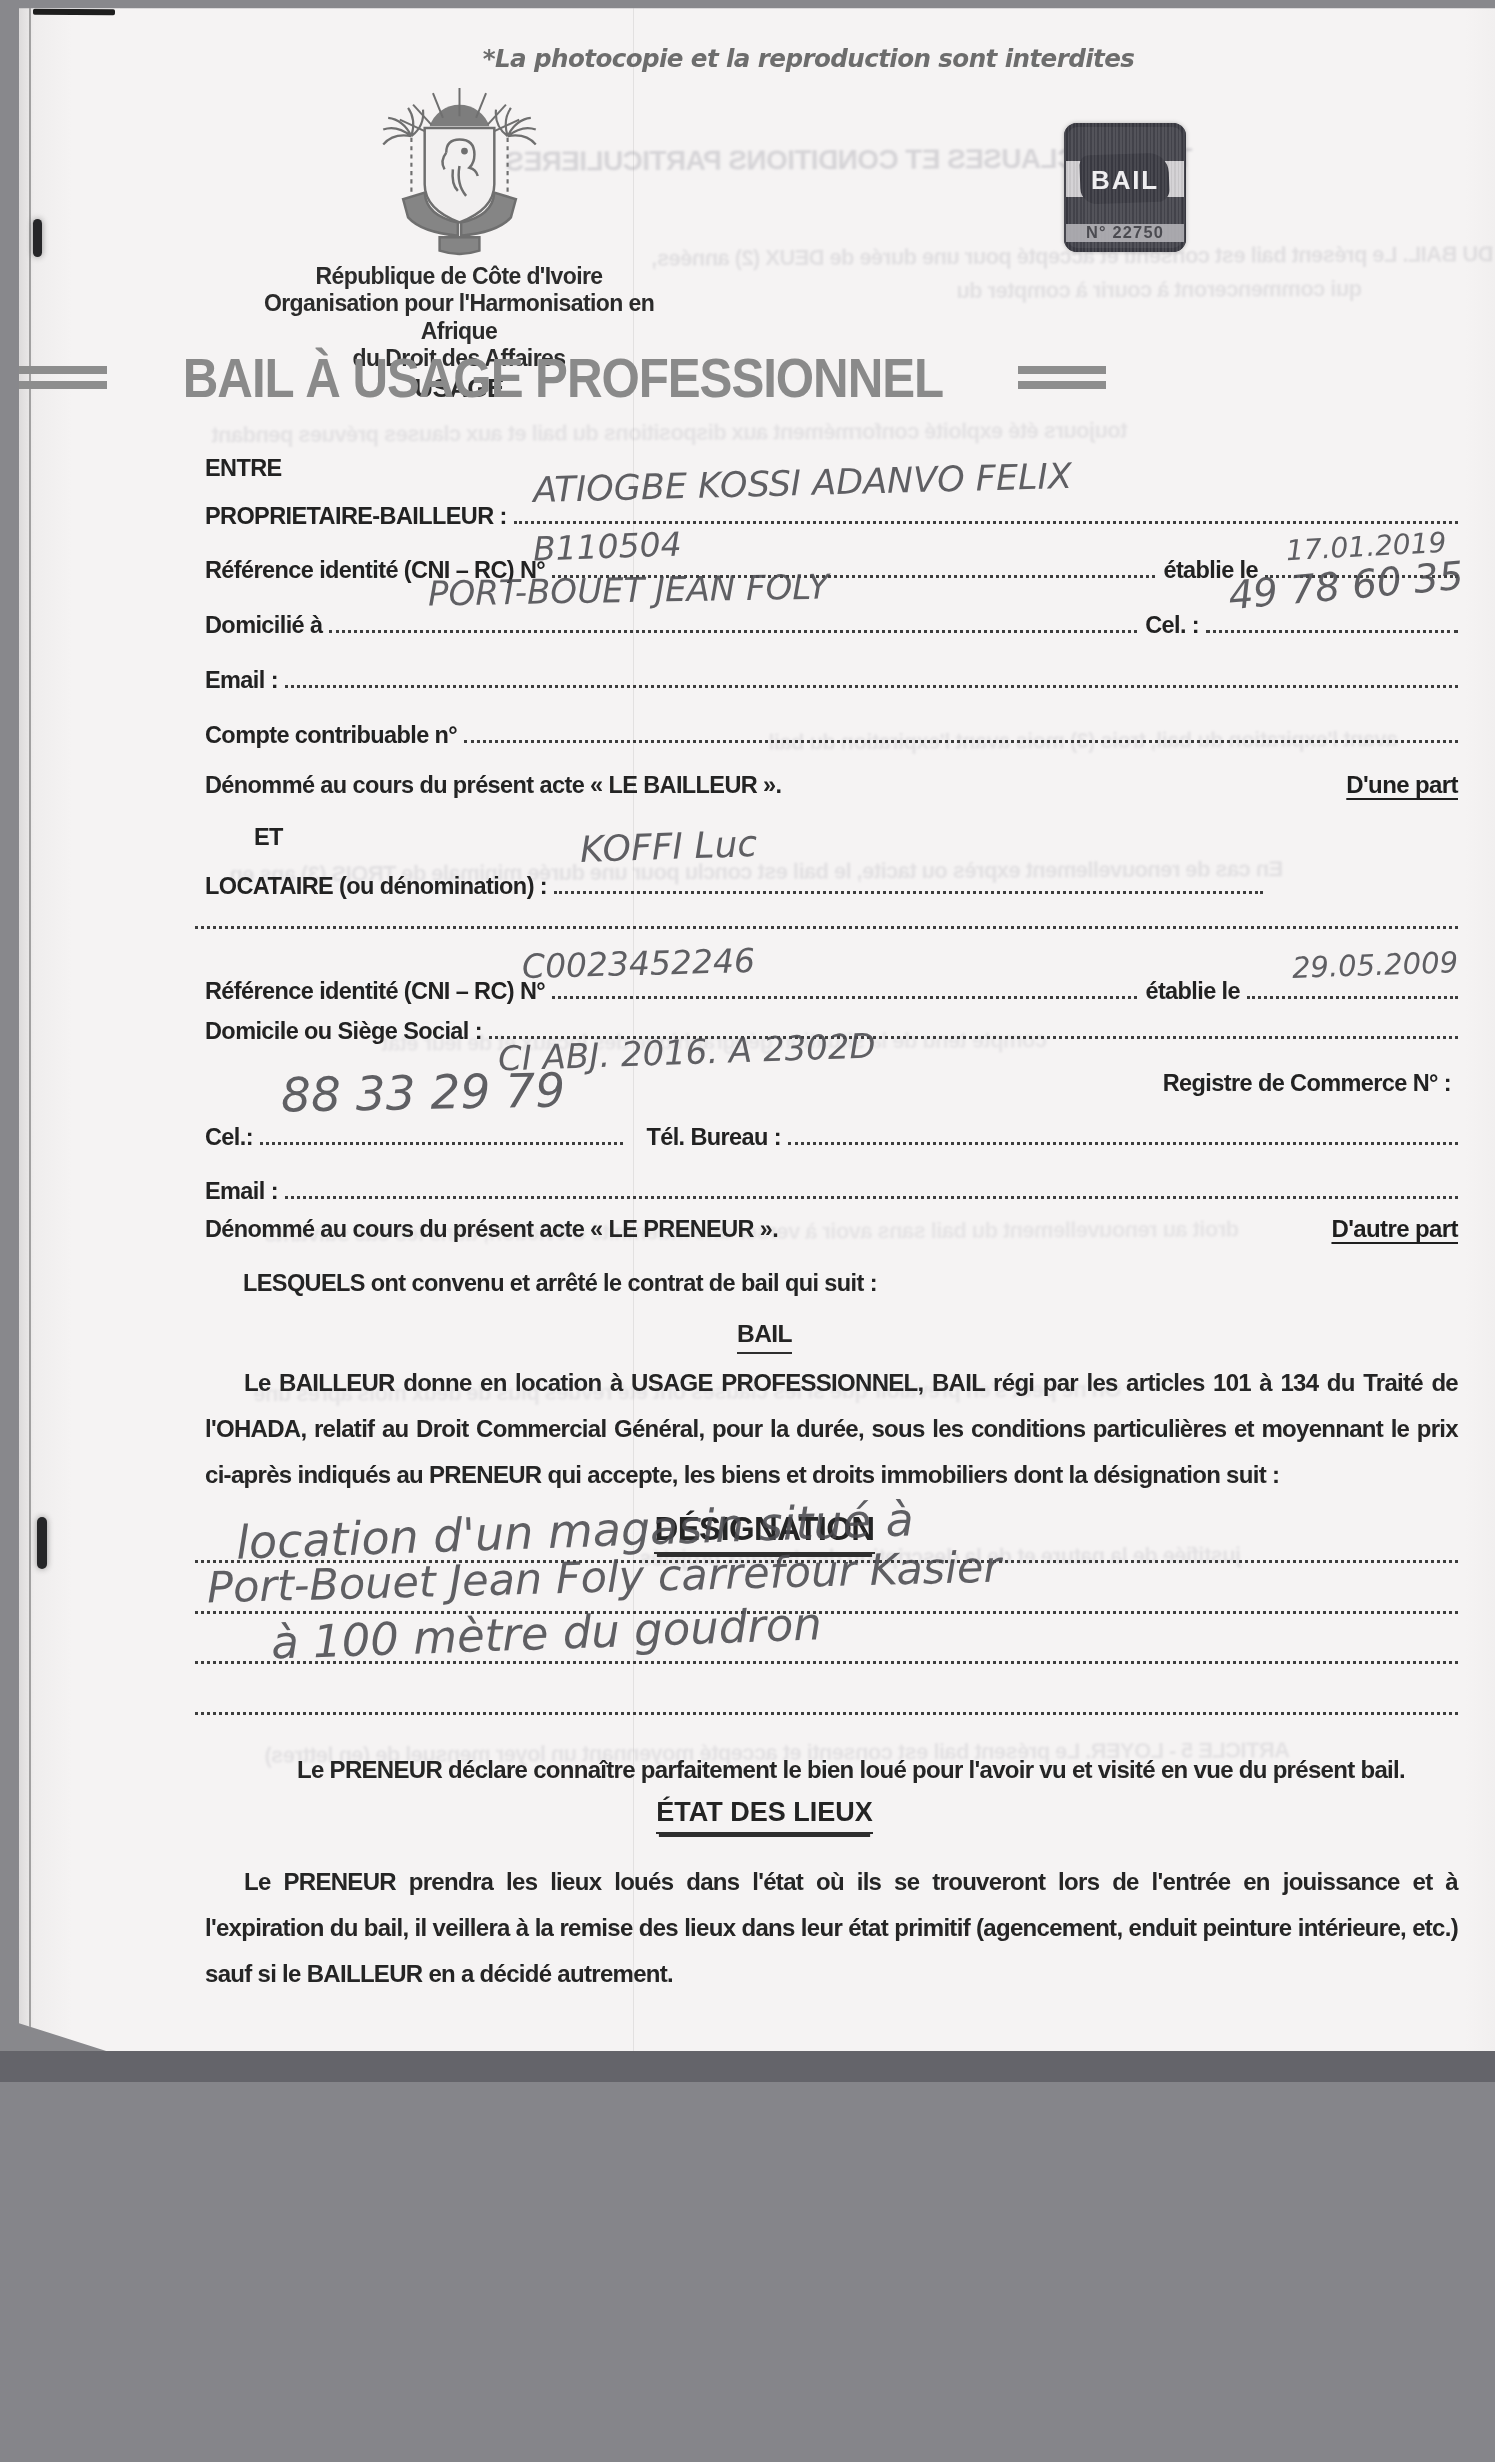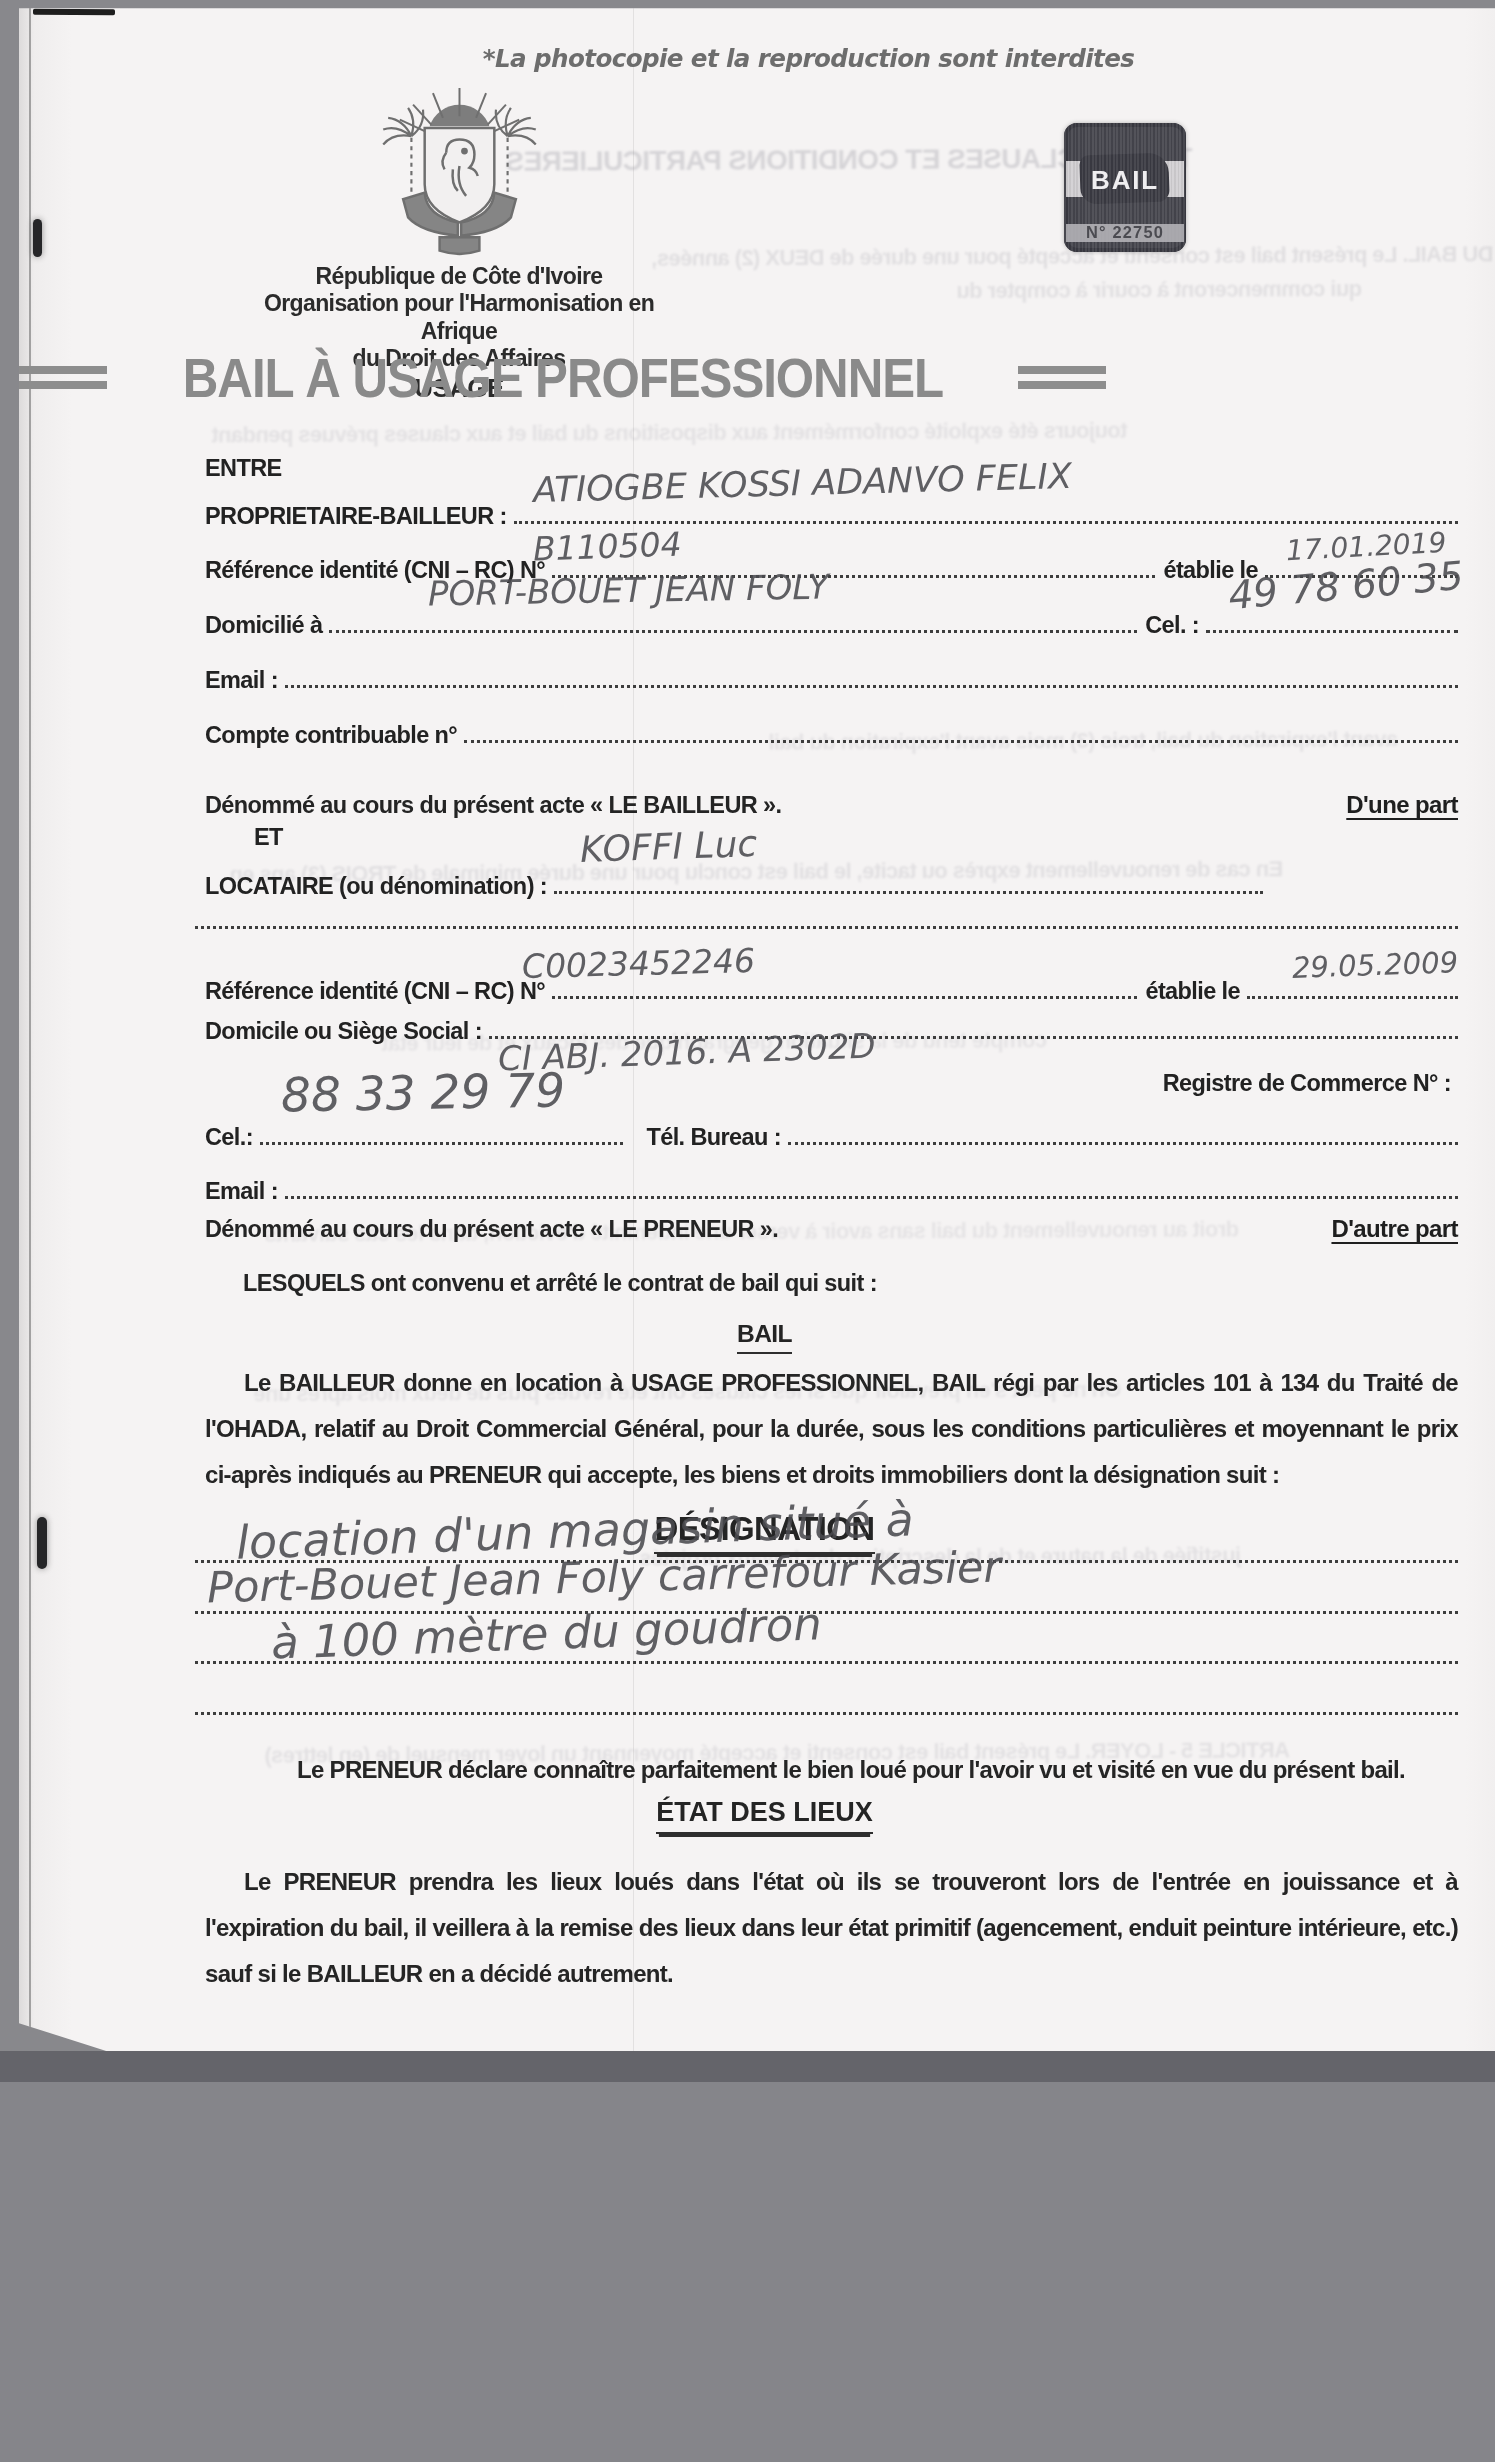--- a/index.html
+++ b/index.html
@@ -211,21 +211,21 @@
   <div class="row" style="top:659px;">
     <span class="lbl">Email :</span>
     <span class="dots"></span>
   </div>
 
   <div class="row" style="top:714px;">
     <span class="lbl">Compte contribuable n°</span>
     <span class="dots"></span>
   </div>
 
-  <div class="row" style="top:763px;justify-content:space-between;margin-top:20px;">
+  <div class="row" style="top:763px;justify-content:space-between;">
     <span class="plain">Dénommé au cours du présent acte « LE BAILLEUR ».</span>
     <span class="part">D'une part</span>
   </div>
 
   <div class="row" style="top:816px;left:235px;">
     <span class="lbl">ET</span>
   </div>
 
   <div class="row" style="top:865px;">
     <span class="lbl">LOCATAIRE (ou dénomination) :</span>

